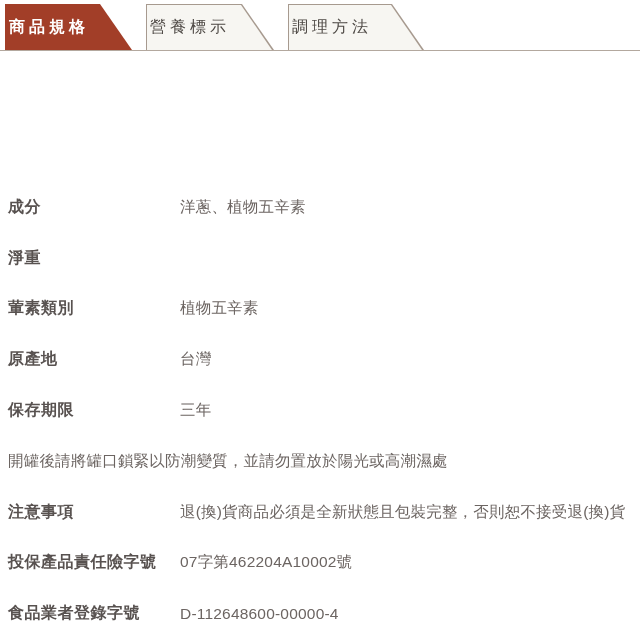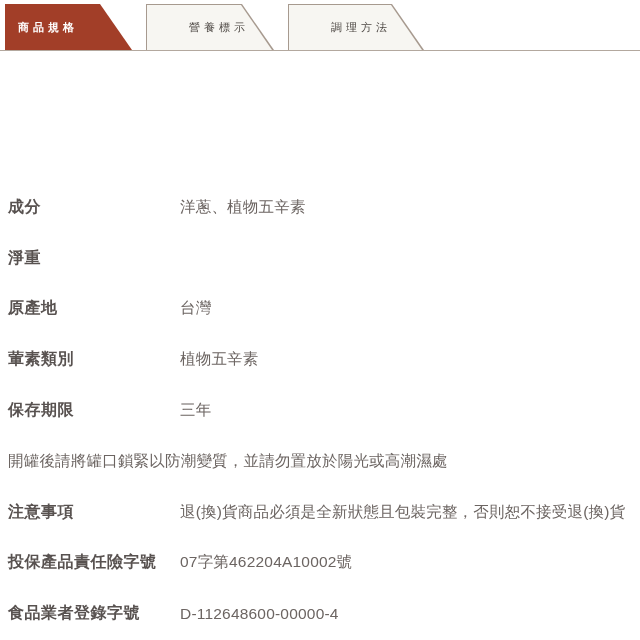--- a/index.html
+++ b/index.html
@@ -24,22 +24,22 @@
   }
   .tab{
     position:absolute;top:0;bottom:0;
     clip-path:polygon(0 0, calc(100% - 32px) 0, 100% 100%, 0 100%);
     cursor:pointer;
   }
   .tab .tab-label{
     position:relative;
     display:block;
     line-height:46px;
-    padding-left:13px;
-    font-size:11px;
+    padding-left:4px;
+    font-size:16px;
     letter-spacing:4px;
     white-space:nowrap;
     z-index:2;
   }
   .tab.active{
     left:5px;width:127px;
     background:var(--accent);
   }
   .tab.active .tab-label{
     color:#ffffff;
@@ -52,21 +52,20 @@
     position:absolute;
     top:1px;left:1px;right:2px;bottom:0;
     clip-path:polygon(0 0, calc(100% - 31px) 0, 100% 100%, 0 100%);
     background:var(--tab-bg);
   }
   .tab.tab-2{left:146px;width:128px;}
   .tab.tab-3{left:288px;width:136px;}
   .tab.inactive .tab-label{
     color:#4E4945;
     font-weight:normal;
-    margin-left:30px;
   }
   .spec-table{
     position:absolute;
     left:0;right:0;
     top:182px;
     padding:0 16px 0 8px;
   }
   .spec-row{
     display:flex;
     align-items:center;
@@ -109,27 +108,27 @@
   <div class="spec-row">
     <div class="spec-label">成分</div>
     <div class="spec-value">洋蔥、植物五辛素</div>
   </div>
 
   <div class="spec-row">
     <div class="spec-label">淨重</div>
   </div>
 
   <div class="spec-row">
-    <div class="spec-label">原產地</div>
-    <div class="spec-value">台灣</div>
+    <div class="spec-label">葷素類別</div>
+    <div class="spec-value">植物五辛素</div>
   </div>
 
   <div class="spec-row">
-    <div class="spec-label">葷素類別</div>
-    <div class="spec-value">植物五辛素</div>
+    <div class="spec-label">原產地</div>
+    <div class="spec-value">台灣</div>
   </div>
 
   <div class="spec-row">
     <div class="spec-label">保存期限</div>
     <div class="spec-value">三年</div>
   </div>
 
   <div class="spec-row">
     <div class="spec-value">開罐後請將罐口鎖緊以防潮變質，並請勿置放於陽光或高潮濕處</div>
   </div>

